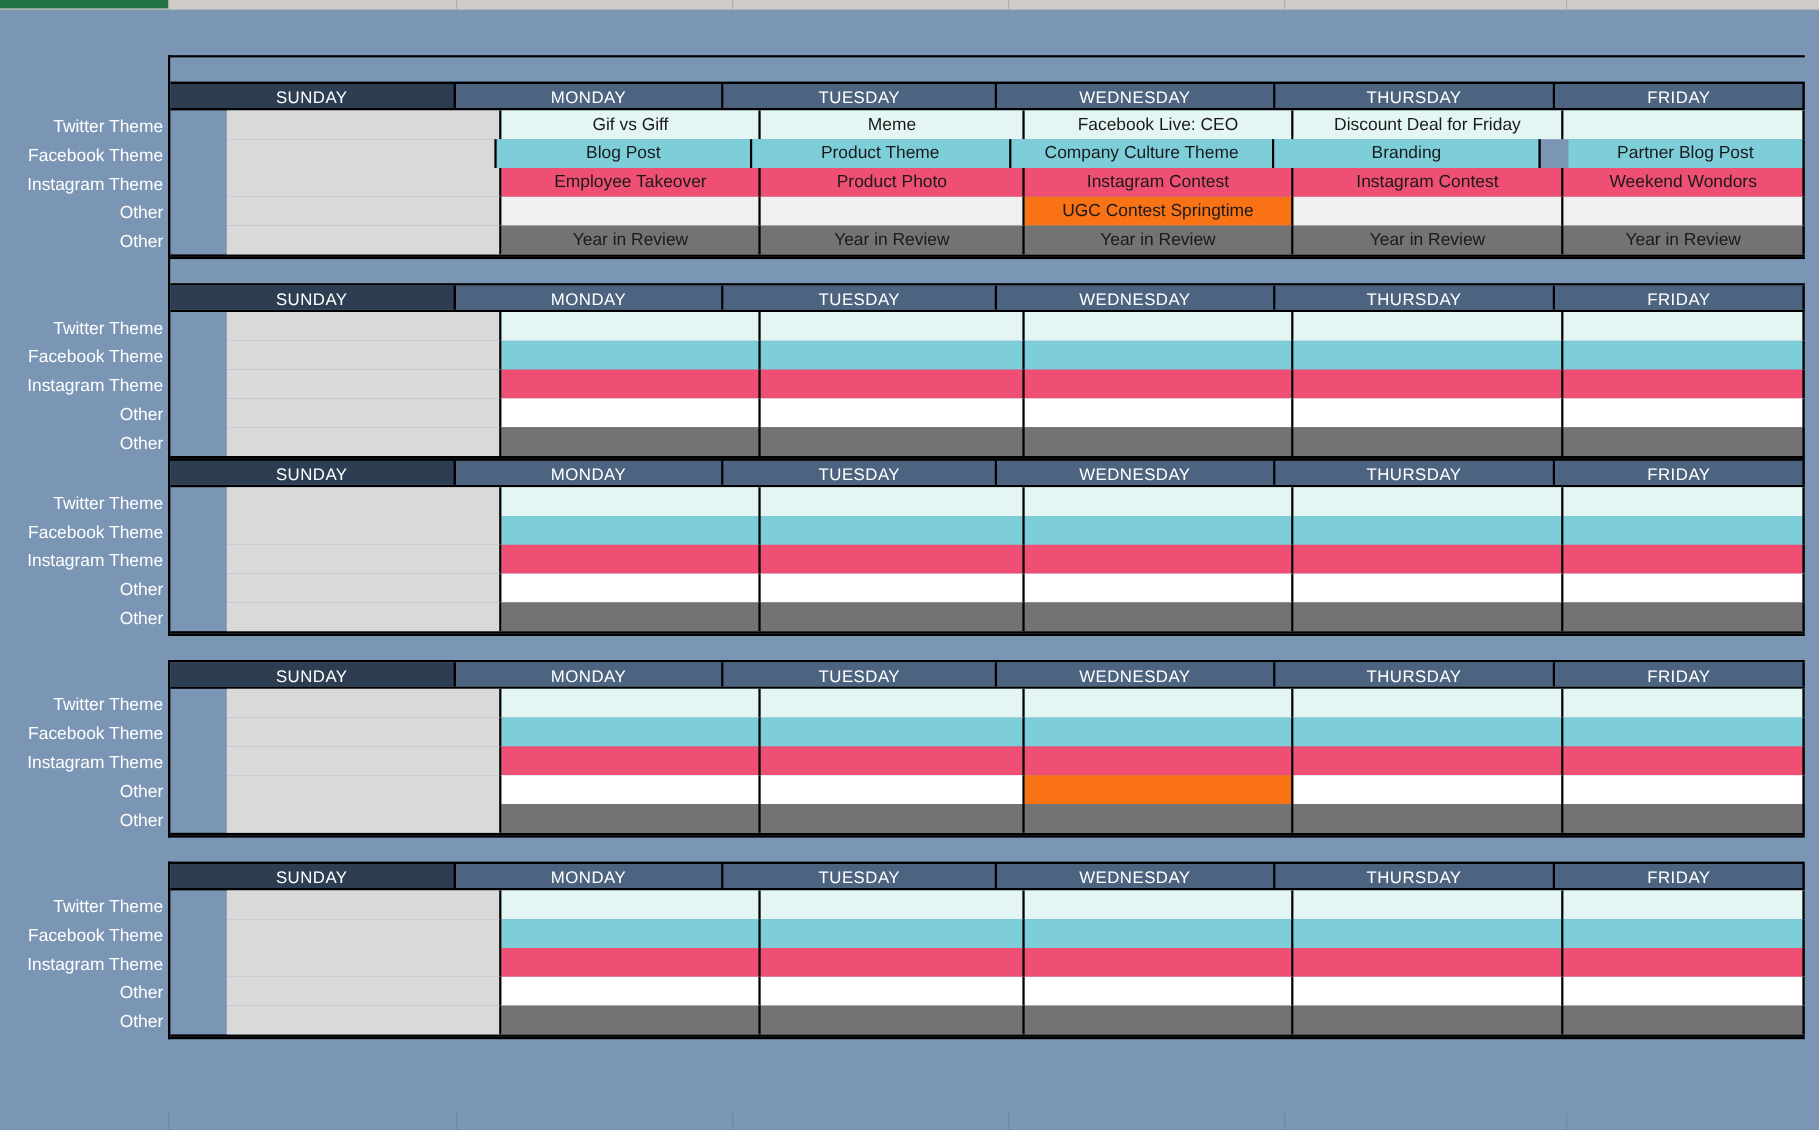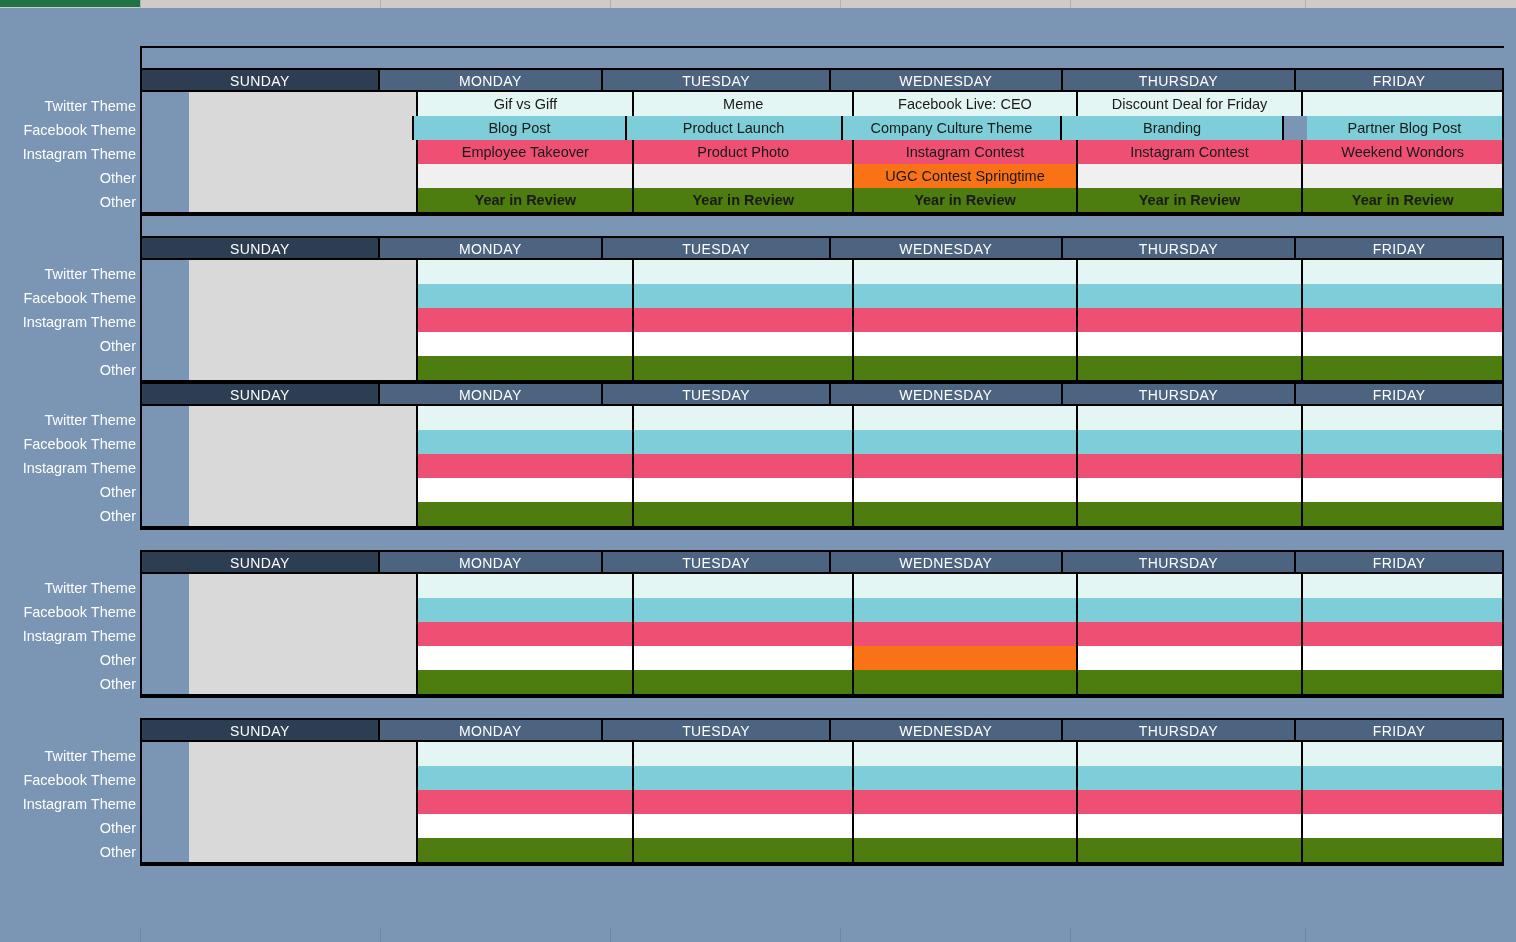--- a/index.html
+++ b/index.html
@@ -148,21 +148,21 @@
   .cell.sunday-blank {
     background: #d9d9d9;
   }
 
   
   .theme-twitter   { background: #e4f6f3; }
   .theme-facebook  { background: #7dced9; }
   .theme-instagram { background: #ef4f72; }
   .theme-other1    { background: #ffffff; }
   .theme-other1.shaded { background: #f0f0f0; }
-  .theme-other2    { background: #4d7c0f; font-weight: bold; }
+  .theme-other2    { background: #737373; }
 
   .cell.teal { background: #f97316; }
 
   .bottom-edge {
     height: 2px;
     background: #000;
   }
 </style>
 </head>
 <body>
@@ -201,21 +201,21 @@
             <div class="cell sunday-blank" style="width: 240px;"></div>
             <div class="cell theme-twitter" style="width: 226px;">Gif vs Giff</div>
             <div class="cell theme-twitter" style="width: 230px;">Meme</div>
             <div class="cell theme-twitter" style="width: 234px;">Facebook Live: CEO</div>
             <div class="cell theme-twitter" style="width: 236px;">Discount Deal for Friday</div>
             <div class="cell theme-twitter" style="width: 210px;"></div>
           </div>
           <div class="cell-row">
             <div class="cell sunday-blank" style="width: 240px;"></div>
             <div class="cell theme-facebook" style="width: 226px;">Blog Post</div>
-            <div class="cell theme-facebook" style="width: 230px;">Product Launch</div>
+            <div class="cell theme-facebook" style="width: 230px;">Product Theme</div>
             <div class="cell theme-facebook" style="width: 234px;">Company Culture Theme</div>
             <div class="cell theme-facebook" style="width: 236px;">Branding</div>
             <div class="cell theme-facebook" style="width: 210px; margin-left: 23px;">Partner Blog Post</div>
           </div>
           <div class="cell-row">
             <div class="cell sunday-blank" style="width: 240px;"></div>
             <div class="cell theme-instagram" style="width: 226px;">Employee Takeover</div>
             <div class="cell theme-instagram" style="width: 230px;">Product Photo</div>
             <div class="cell theme-instagram" style="width: 234px;">Instagram Contest</div>
             <div class="cell theme-instagram" style="width: 236px;">Instagram Contest</div>

